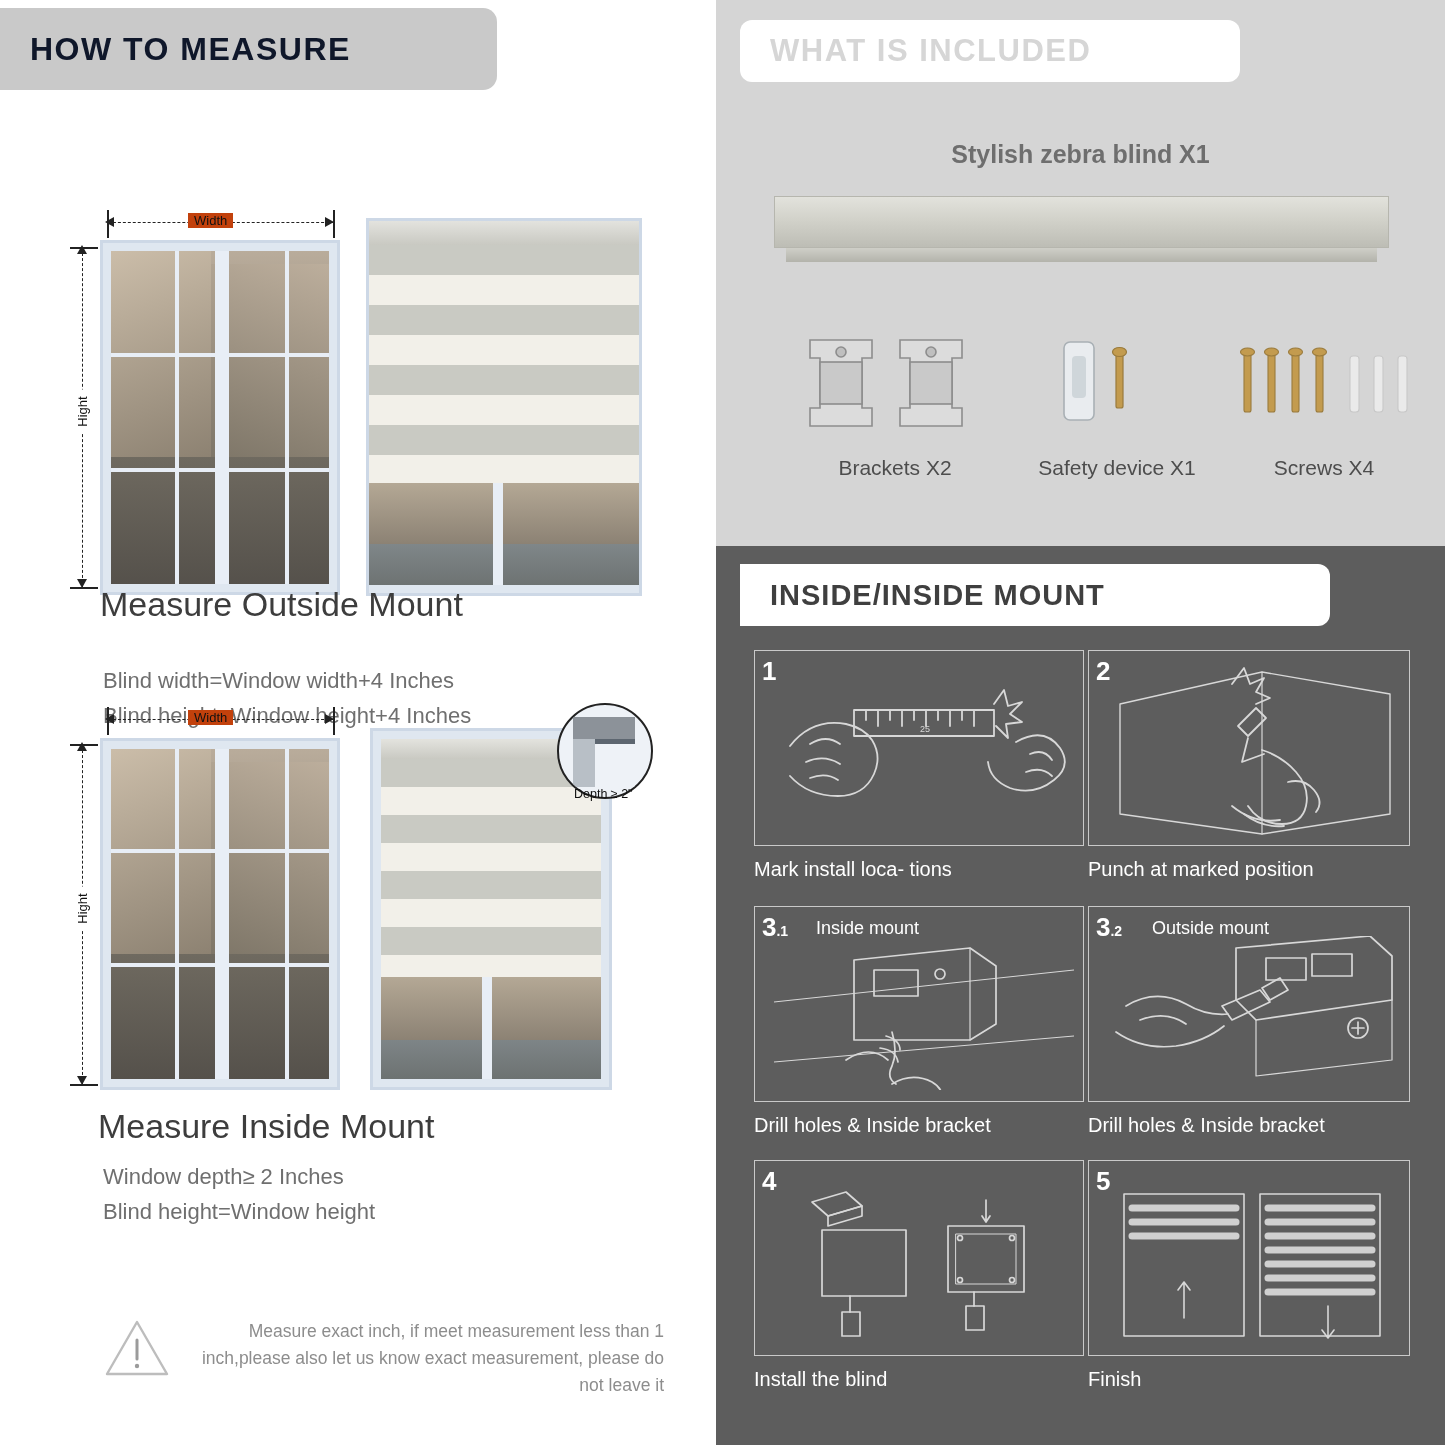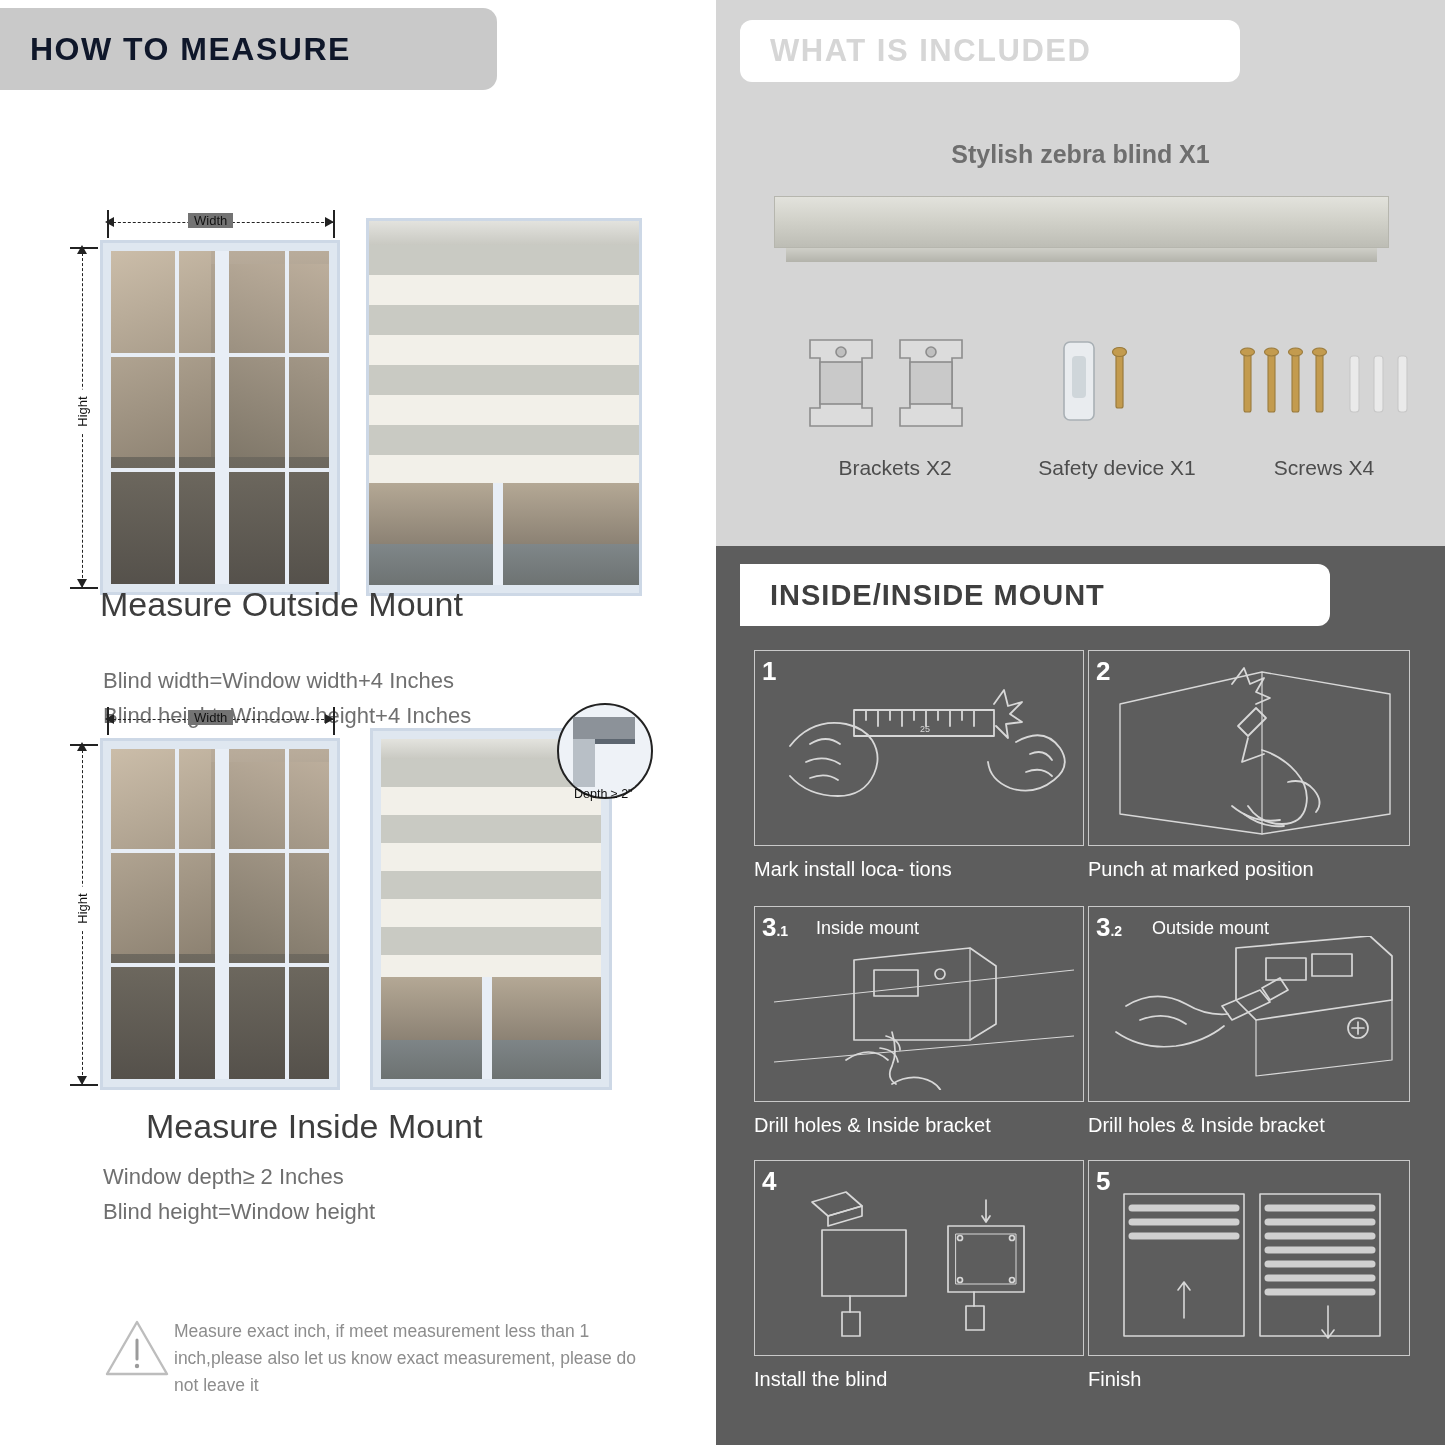--- a/index.html
+++ b/index.html
@@ -28,30 +28,30 @@
 
   
   .dim-line-h{position:absolute;height:0;border-top:1.5px dashed #222;}
   .dim-line-v{position:absolute;width:0;border-left:1.5px dashed #222;}
   .tick{position:absolute;background:#222;}
   .arrowL,.arrowR{position:absolute;width:0;height:0;}
   .arrowL{border-top:5px solid transparent;border-bottom:5px solid transparent;border-right:9px solid #222;}
   .arrowR{border-top:5px solid transparent;border-bottom:5px solid transparent;border-left:9px solid #222;}
   .arrowU{border-left:5px solid transparent;border-right:5px solid transparent;border-bottom:9px solid #222;position:absolute;width:0;height:0;}
   .arrowD{border-left:5px solid transparent;border-right:5px solid transparent;border-top:9px solid #222;position:absolute;width:0;height:0;}
-  .dim-lbl{position:absolute;font-size:13px;color:#111;background:#737373;padding:0 6px;}
+  .dim-lbl{position:absolute;font-size:13px;color:#111;background:#c2410c;padding:0 6px;}
   .dim-lbl-v{position:absolute;font-size:13px;color:#111;background:#fff;padding:4px 0;transform:rotate(-90deg);transform-origin:center;}
 
   .sec-title{font-size:34px;color:#3d3d3d;}
   .sec-line{font-size:22px;color:#6f6f6f;line-height:1.6;}
 
   .callout{position:absolute;border:2.5px solid #222;border-radius:50%;background:#eef2f7;overflow:hidden;}
   .depth-lbl{position:absolute;font-size:12.5px;color:#111;}
 
-  .note{position:absolute;display:flex;gap:4px;align-items:flex-start;}
+  .note{position:absolute;display:flex;gap:22px;align-items:flex-start;text-align:right;}
   .warn-tri{width:66px;height:60px;flex:none;position:relative;}
   .note-txt{font-size:17.5px;color:#8d8d8d;line-height:1.55;}
 
   
   .right{position:absolute;left:716px;top:0;width:729px;height:1445px;padding-left:36px;}
   .inc-panel{position:absolute;left:0;top:0;width:729px;height:546px;background:#d5d5d5;}
   .hdr-inc{position:absolute;left:24px;top:20px;width:500px;height:62px;background:#ffffff;border-radius:12px;}
   .hdr-inc span{position:absolute;left:30px;top:50%;transform:translateY(-50%);font-size:31px;font-weight:bold;color:#d6d6d6;letter-spacing:1.5px;}
   .inc-title{position:absolute;top:140px;width:729px;text-align:center;font-size:25px;font-weight:bold;color:#6e6e6e;}
 
@@ -190,21 +190,21 @@
 
       <div class="callout" style="left:557px;top:3px;width:92px;height:92px;">
         <div style="position:absolute;left:14px;top:12px;width:62px;height:22px;background:#8c9299;"></div>
         <div style="position:absolute;left:14px;top:34px;width:22px;height:48px;background:#b8bfc6;"></div>
         <div style="position:absolute;left:36px;top:34px;width:40px;height:48px;background:#eef2f7;"></div>
         <div style="position:absolute;left:36px;top:34px;width:40px;height:5px;background:#5d6670;"></div>
       </div>
       <div class="depth-lbl" style="left:574px;top:87px;">Depth ≥ 2"</div>
     </div>
 
-    <div style="position:absolute;left:98px;top:1107px;margin-left:48px;">
+    <div style="position:absolute;left:98px;top:1107px;">
       <div class="sec-title">Measure Inside Mount</div>
     </div>
     <div style="position:absolute;left:103px;top:1159px;width:620px;">
       <div class="sec-line">Window depth≥ 2 Inches</div>
       <div class="sec-line">Blind height=Window height</div>
     </div>
 
     <div class="note" style="left:104px;top:1318px;width:560px;">
       <div class="warn-tri">
         <svg width="66" height="60" viewBox="0 0 66 60" aria-hidden="true">

